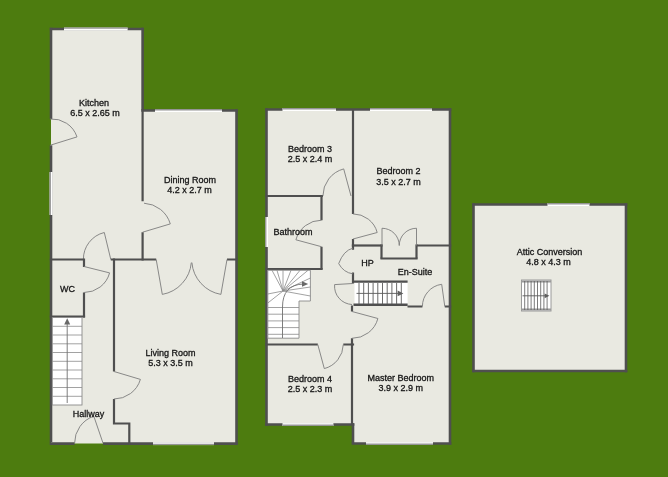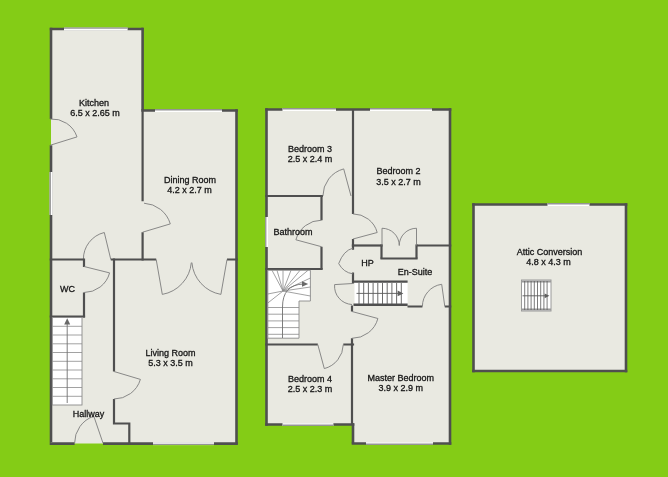--- a/index.html
+++ b/index.html
@@ -1,16 +1,16 @@
 <!DOCTYPE html>
 <html><head>
 <meta charset="utf-8">
 <style>
   html,body{margin:0;padding:0;background:#ffffff;}
-  .wrap{width:668px;height:477px;position:relative;overflow:hidden;background:#84cc16;}
+  .wrap{width:668px;height:477px;position:relative;overflow:hidden;background:#4d7c0f;}
   text{font-family:"Liberation Sans",sans-serif;fill:#161616;}
   .lbl{font-size:9px;stroke:#161616;stroke-width:0.3px;}
 </style>
 </head>
 <body>
 <div class="wrap">
 <svg style="filter:blur(0.38px)" width="668" height="477" viewBox="0 0 668 477" xmlns="http://www.w3.org/2000/svg">
 
 <g>
 

